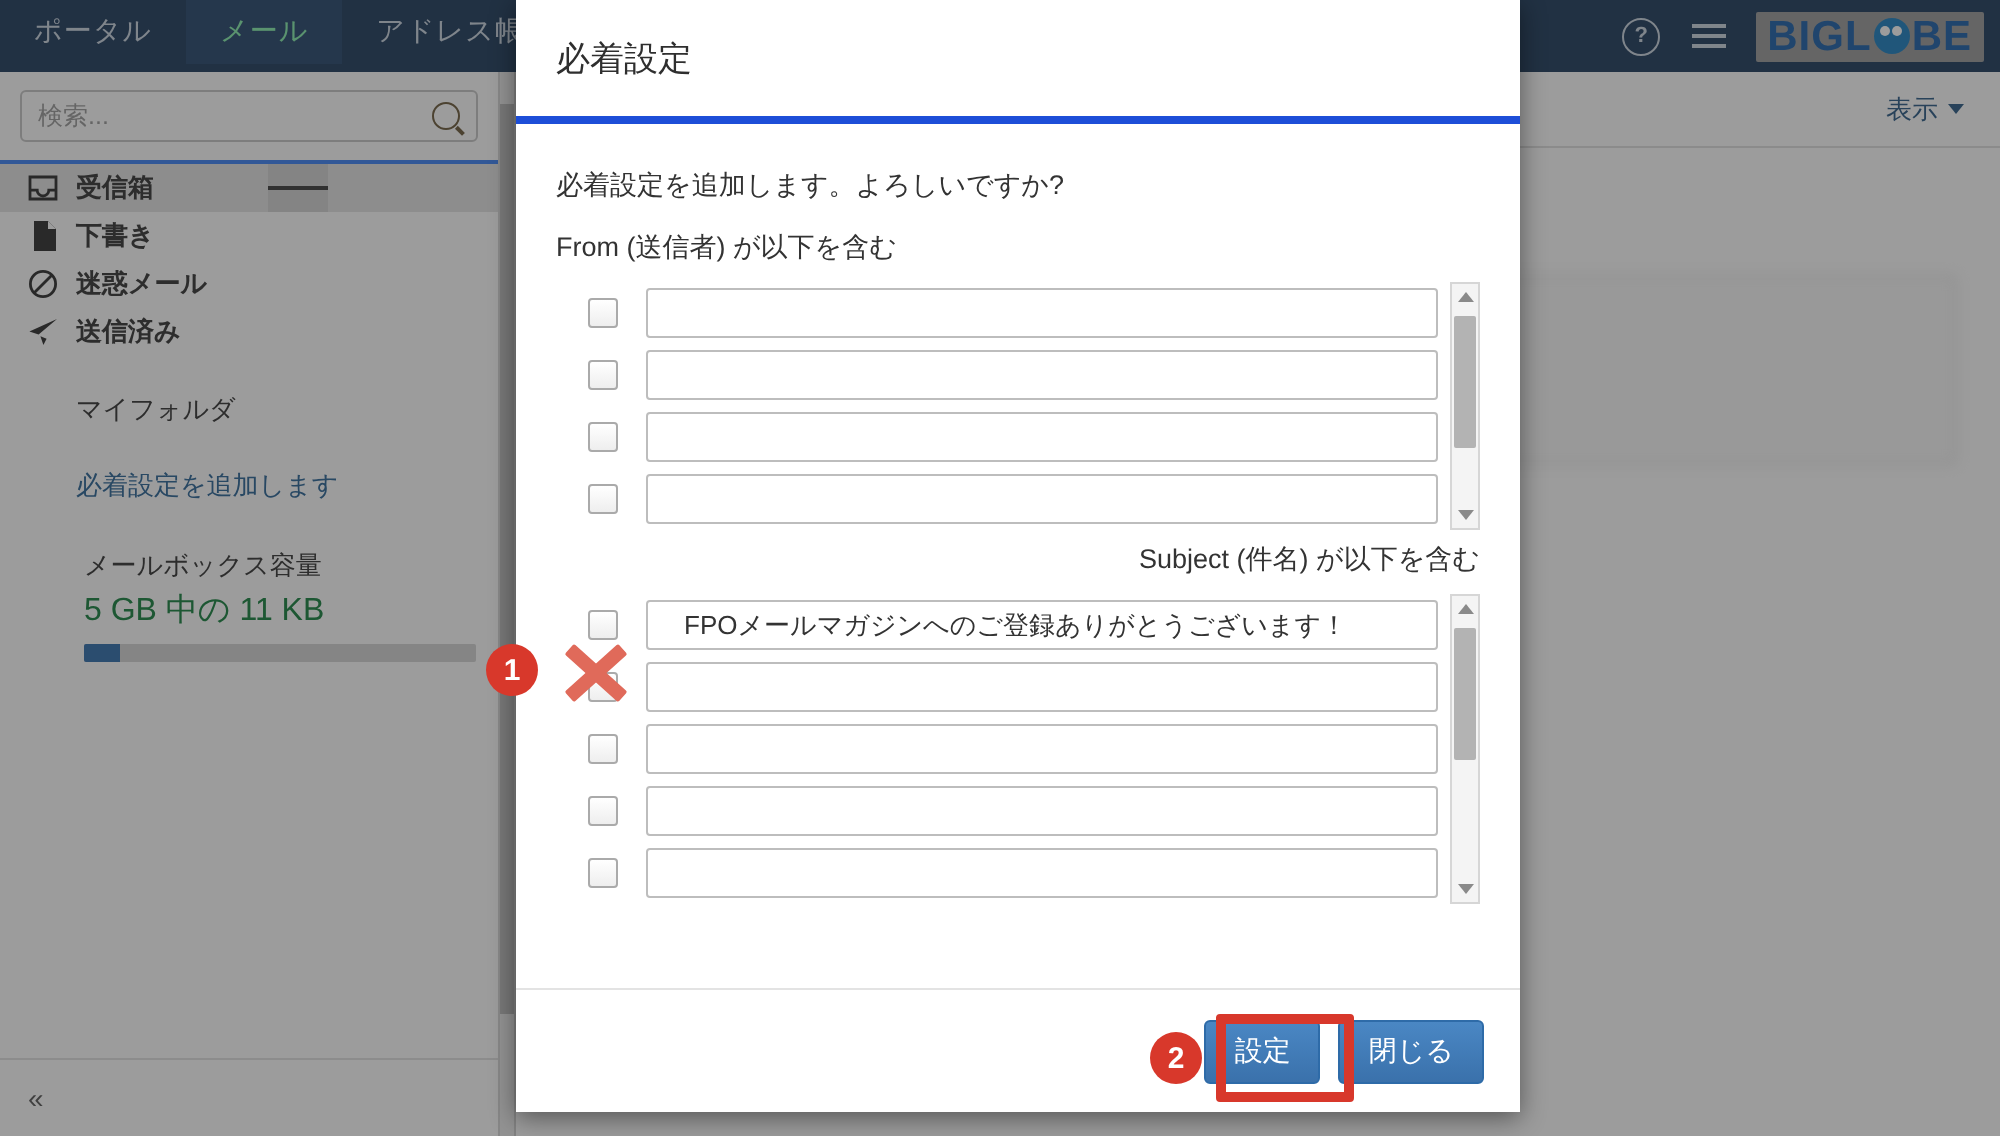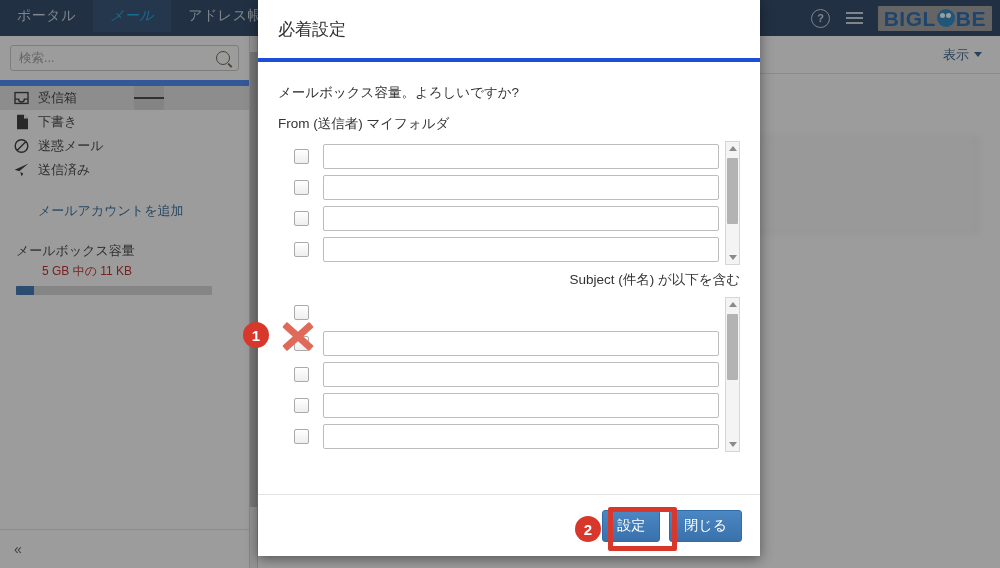--- a/index.html
+++ b/index.html
@@ -10,21 +10,21 @@
     -webkit-font-smoothing:antialiased;
   }
   #app{position:absolute;inset:0;width:1000px;height:568px;overflow:hidden;}
 
   
   .topnav{position:absolute;left:0;top:0;width:1000px;height:36px;background:#1d3a5c;z-index:5;}
   .nav-tabs{display:flex;height:36px;align-items:stretch;}
   .nav-tab{display:flex;align-items:center;justify-content:center;
     color:#c9d4e0;font-size:14px;padding:0 17px;height:32px;box-sizing:border-box;cursor:pointer;
     letter-spacing:.5px;}
-  .nav-tab.active{background:#23456b;color:#0ea5e9;font-style:italic;}
+  .nav-tab.active{background:#23456b;color:#86efac;}
   .nav-right{position:absolute;right:0;top:0;height:36px;display:flex;align-items:center;gap:0;}
   .nav-icon{width:34px;height:36px;display:flex;align-items:center;justify-content:center;
     color:#c9d4e0;cursor:pointer;}
   .help-circle{width:17px;height:17px;border:1.6px solid #c9d4e0;border-radius:50%;
     display:flex;align-items:center;justify-content:center;font-size:11px;font-weight:bold;color:#c9d4e0;line-height:1;}
   .burger{display:flex;flex-direction:column;gap:3px;}
   .burger i{display:block;width:17px;height:2.2px;background:#c9d4e0;}
   .brand{display:flex;align-items:center;padding:2px 6px;margin-right:8px;margin-left:6px;
     background:#9a9a9a;border-radius:1px;}
   .brand .bt{font-size:21px;font-weight:bold;color:#1a5fa8;letter-spacing:.5px;line-height:1;font-family:"Liberation Sans",sans-serif;}
@@ -37,35 +37,35 @@
 
   
   .sidebar{position:absolute;left:0;top:36px;width:250px;height:532px;background:#fff;
     border-right:1px solid #d8d8d8;box-sizing:border-box;}
   .searchbox{margin:9px 10px 0 10px;height:26px;border:1px solid #c6c6c6;border-radius:3px;
     display:flex;align-items:center;padding:0 8px;box-sizing:border-box;background:#fff;}
   .searchbox .ph{flex:1;color:#9a9a9a;font-size:12.5px;}
   .mag{width:12px;height:12px;border:1.7px solid #6b5a3a;border-radius:50%;position:relative;display:block;}
   .mag::after{content:"";position:absolute;width:1.7px;height:5px;background:#6b5a3a;
     transform:rotate(-45deg);right:-2px;bottom:-4px;}
-  .folders{margin-top:9px;border-top:6px solid #3b82f6;}
+  .folders{margin-top:9px;border-top:2px solid #3b82f6;font-weight:bold;}
   .folder{height:24px;display:flex;align-items:center;padding-left:38px;font-size:13px;color:#333;
     position:relative;cursor:pointer;}
   .folder.sel{background:#e3e3e3;}
   .folder .fi{position:absolute;left:14px;top:50%;transform:translateY(-50%);width:15px;height:15px;
     display:flex;align-items:center;justify-content:center;color:#2b2b2b;}
   .folder .hb{position:absolute;left:134px;top:0;width:30px;height:24px;display:flex;
     align-items:center;justify-content:center;}
   .folder .hb i{display:block;width:14px;height:2px;background:#3a3a3a;margin:1.3px 0;}
   .folder.sel .hb{background:#d3d3d3;}
   .secblock{margin-top:18px;padding-left:38px;font-size:13px;color:#333;}
   .linkblue{margin-top:20px;padding-left:38px;font-size:13px;color:#2a6496;cursor:pointer;}
-  .capblock{margin-top:22px;padding-left:16px;}
+  .capblock{margin-top:22px;padding-left:42px;}
   .capblock .t1{font-size:13px;color:#333;}
-  .capblock .t2{font-size:12px;color:#b91c1c;margin-top:3px;margin-left:26px;}
+  .capblock .t2{font-size:16px;color:#15803d;margin-top:3px;}
   .bar{margin-top:6px;width:196px;height:9px;background:#d4d4d4;border-radius:1px;overflow:hidden;}
   .bar span{display:block;height:9px;background:#2f6ead;}
   .sb-foot{position:absolute;left:0;bottom:0;width:249px;height:38px;border-top:1px solid #e2e2e2;
     display:flex;align-items:center;}
   .sb-foot .chev{margin-left:14px;color:#555;font-size:14px;cursor:pointer;}
 
   
   .listcol{position:absolute;left:250px;top:36px;width:8px;height:532px;background:#efefef;
     border-right:1px solid #d0d0d0;box-sizing:border-box;}
   .listscroll{position:absolute;left:250px;top:52px;width:7px;height:455px;background:#bdbdbd;}
@@ -212,21 +212,22 @@
       <div class="folder">
         <span class="fi">
           <svg width="15" height="15" viewBox="0 0 15 15">
               <path d="M14.5 1 0.7 7.2l4.6 1.6L14.5 1zM6.2 9.6l1.5 4.4 1.6-3.1-3.1-1.3z" fill="#2b2b2b"></path>
             </svg>
         </span>
         <span>送信済み</span>
       </div>
     </div>
 
-    <div class="linkblue">メールアカウントを追加</div>
+    <div class="secblock">マイフォルダ</div>
+    <div class="linkblue">必着設定を追加します</div>
 
     <div class="capblock">
       <div class="t1">メールボックス容量</div>
       <div class="t2">5 GB 中の 11 KB</div>
       <div class="bar">
           <span id="capbar" style="width: 9%;"></span>
         </div>
     </div>
 
     <div class="sb-foot">
@@ -260,23 +261,23 @@
   </div>
 
   <div class="overlay"></div>
 
   <div class="modal">
     <div class="m-head">
       <span class="m-title">必着設定</span>
     </div>
 
     <div class="m-body">
-      <div class="m-lead">メールボックス容量。よろしいですか?</div>
-
-      <div class="m-sub">From (送信者) マイフォルダ</div>
+      <div class="m-lead">必着設定を追加します。よろしいですか?</div>
+
+      <div class="m-sub">From (送信者) が以下を含む</div>
       <div class="fieldgroup">
         <div class="grp-wrap">
           <div class="grp-rows" id="from-rows">
               <div class="frow">
                 <span class="cbox"></span>
                 <input type="text" class="finput" style="">
               </div>
               <div class="frow">
                 <span class="cbox"></span>
                 <input type="text" class="finput" style="">
@@ -297,20 +298,21 @@
           </div>
         </div>
       </div>
 
       <div class="m-sub" style="margin-top:6px;text-align:right;">Subject (件名) が以下を含む</div>
       <div class="fieldgroup">
         <div class="grp-wrap">
           <div class="grp-rows" id="subject-rows">
               <div class="frow">
                 <span class="cbox"></span>
+                <input type="text" class="finput" value="FPOメールマガジンへのご登録ありがとうございます！" style="">
               </div>
               <div class="frow">
                 <span class="cbox"></span>
                 <input type="text" class="finput" style="">
               </div>
               <div class="frow">
                 <span class="cbox"></span>
                 <input type="text" class="finput" style="">
               </div>
               <div class="frow">

